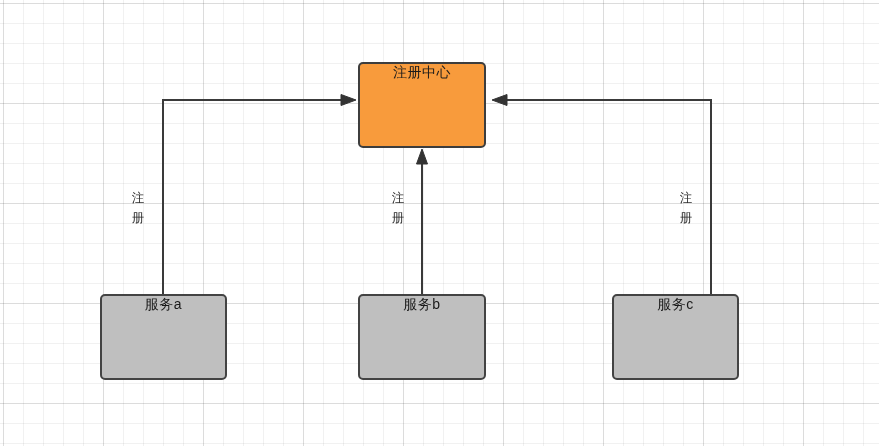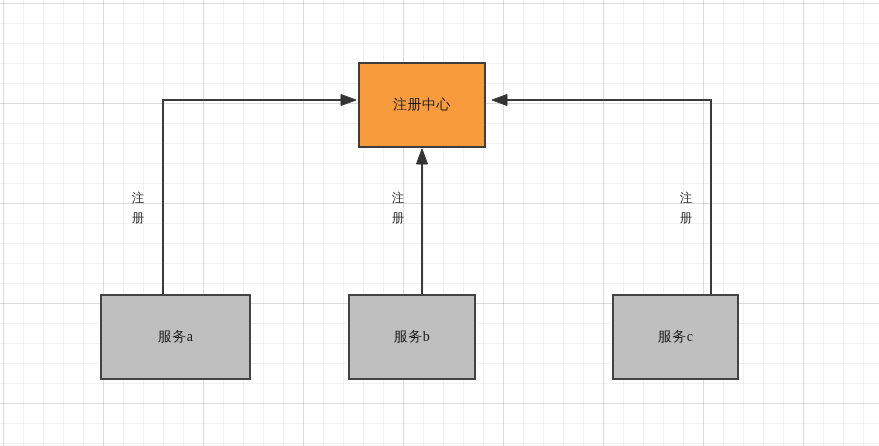--- a/index.html
+++ b/index.html
@@ -32,28 +32,26 @@
     left: 0;
     top: 0;
     width: 879px;
     height: 446px;
     pointer-events: none;
   }
   .node {
     position: absolute;
     box-sizing: border-box;
     border: 2px solid #3c3c3c;
-    border-radius: 0;
+    border-radius: 5px;
     display: flex;
-    align-items: center;
     justify-content: center;
     font-size: 14px;
     color: #1a1a1a;
     letter-spacing: 0.5px;
-    font-family: Liberation Serif, serif;
   }
   .node-hub {
     background: #f89b3c;
     border-color: #3d3d3d;
   }
   .node-service {
     background: #bfbfbf;
     border-color: #434343;
   }
   .edge-label {
@@ -89,25 +87,25 @@
     <g>
       <path d="M711,294 L711,100 L498,100" fill="none" stroke="#3a3a3a" stroke-width="2" stroke-linejoin="miter" stroke-linecap="butt"></path>
       <polygon points="492,100 507,94.5 507,105.5" fill="#333333" stroke="#333333" stroke-width="1"></polygon>
     </g>
   </svg>
 
   <div class="node node-hub" style="left:358px; top:62px; width:128px; height:86px;">
     <span>注册中心</span>
   </div>
 
-  <div class="node node-service" style="left:100px; top:294px; width:151px; height:86px;">
+  <div class="node node-service" style="left:100px; top:294px; width:127px; height:86px;">
     <span>服务a</span>
   </div>
 
-  <div class="node node-service" style="left:348px; top:294px; width:128px; height:86px;">
+  <div class="node node-service" style="left:358px; top:294px; width:128px; height:86px;">
     <span>服务b</span>
   </div>
 
   <div class="node node-service" style="left:612px; top:294px; width:127px; height:86px;">
     <span>服务c</span>
   </div>
 
   <div class="edge-label" style="left:129px; top:188px;">
     <span>注</span>
     <span>册</span>

